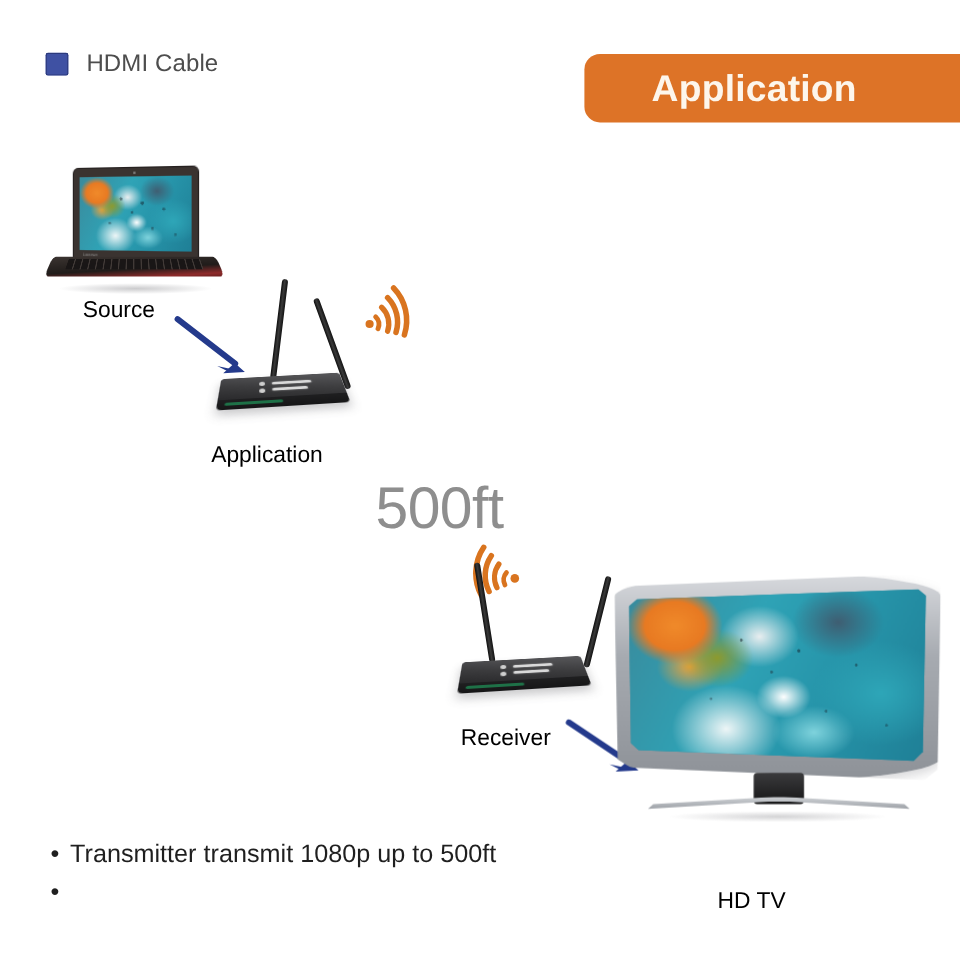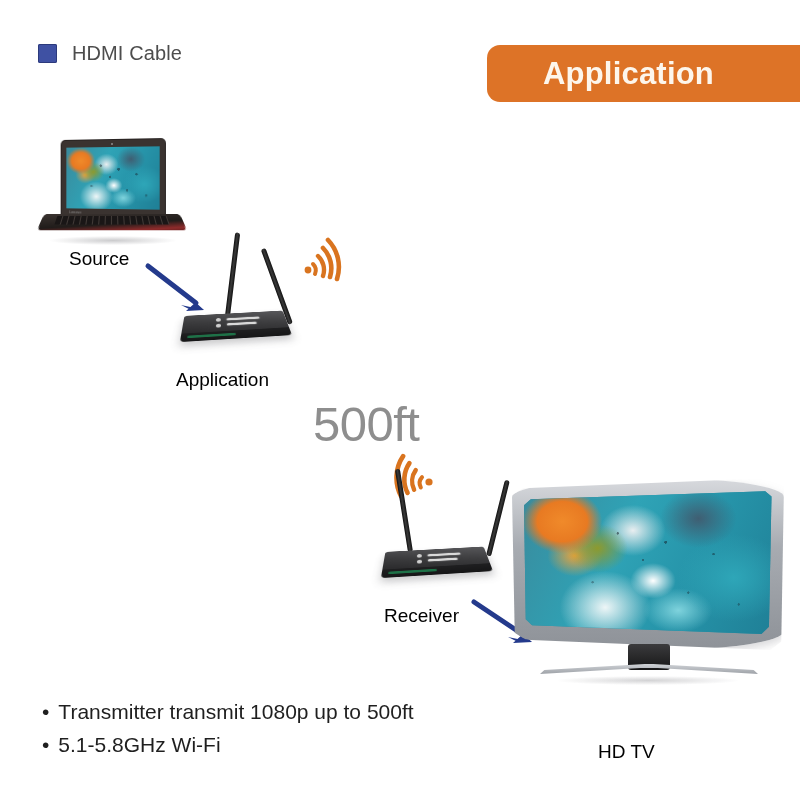--- a/index.html
+++ b/index.html
@@ -410,15 +410,14 @@
 </div>
 <div class="cap" style="left:598px; top:693px;margin-top:48px;">HD TV</div>
 
 <div id="bullets">
   <div class="bullet-row">
     <span class="bullet-dot">•</span>
     <span>Transmitter transmit 1080p up to 500ft</span>
   </div>
   <div class="bullet-row">
     <span class="bullet-dot">•</span>
-    <span>5.1-5.8GHz Wi-Fi</span>
   </div>
 </div>
 
 </body></html>

